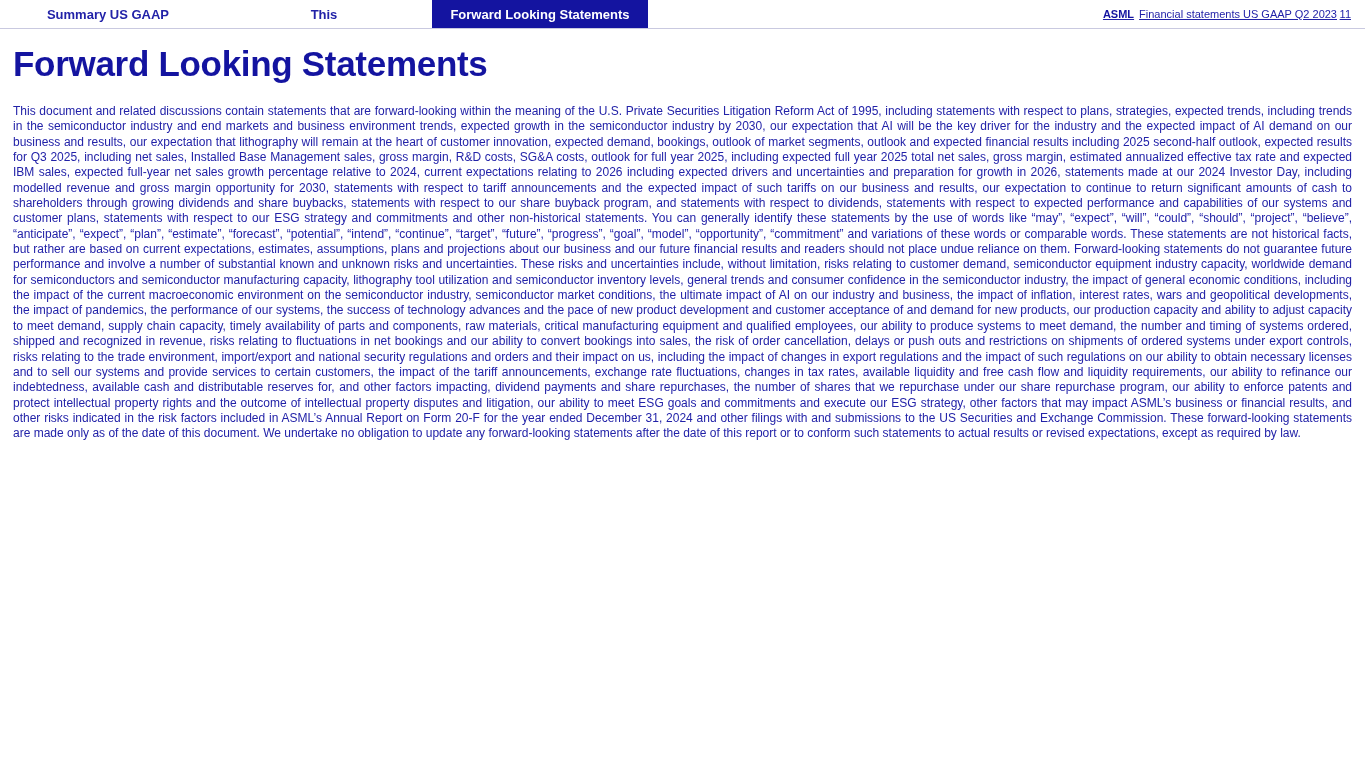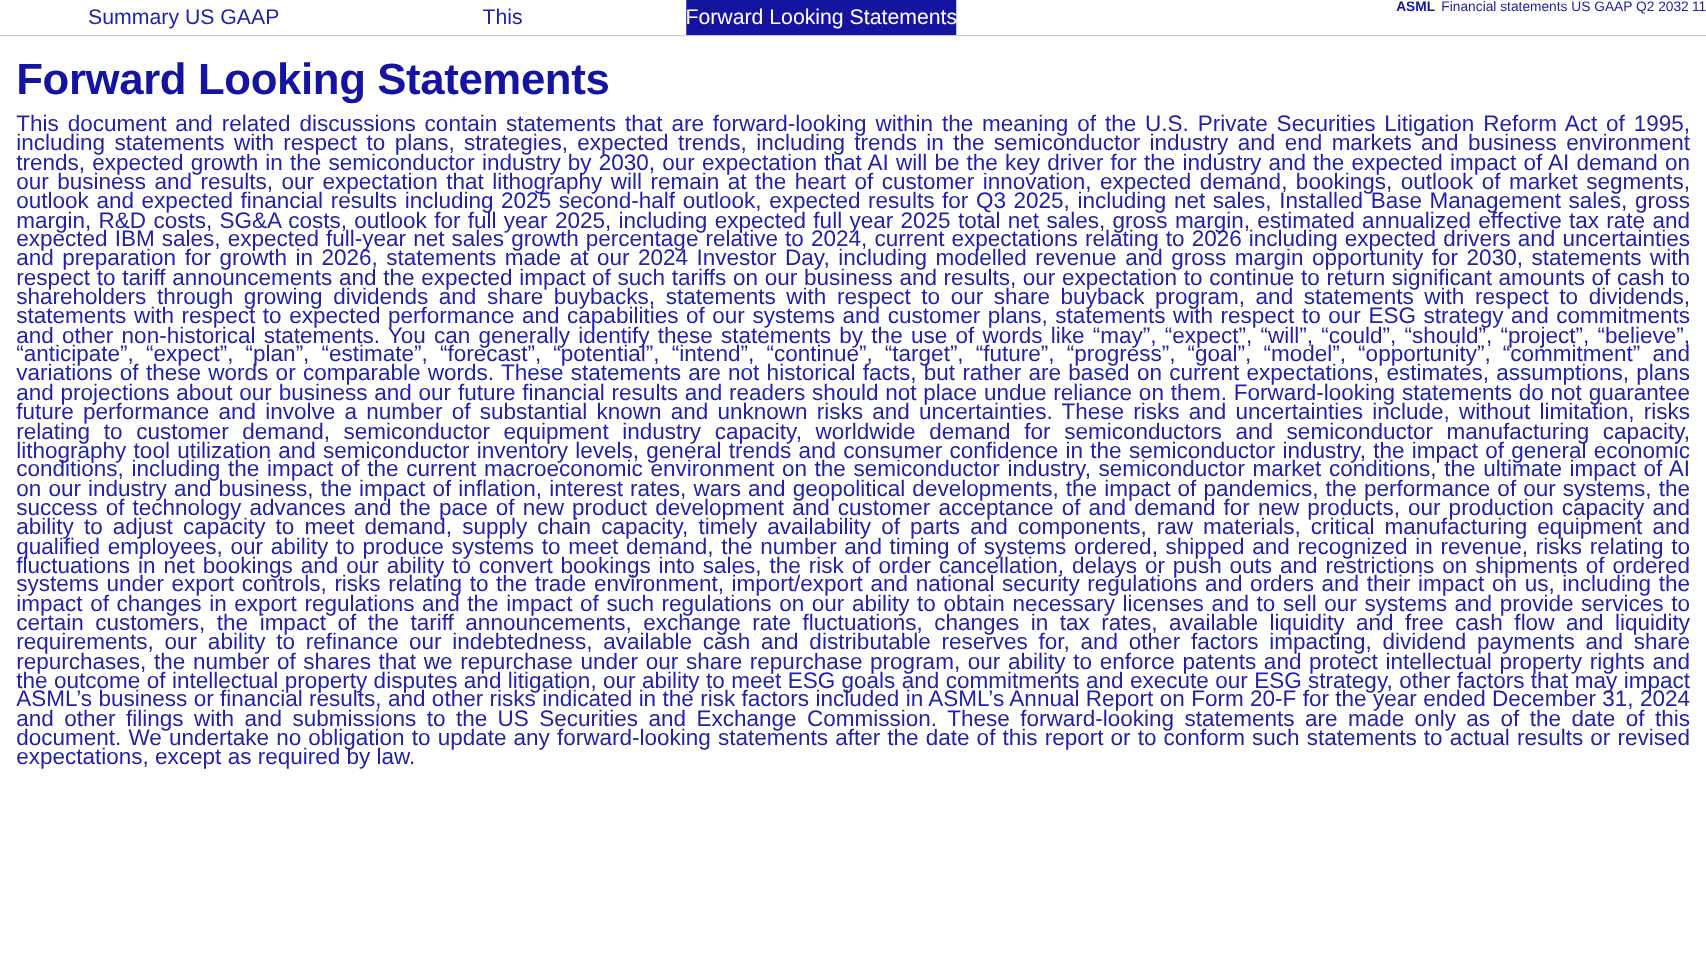--- a/index.html
+++ b/index.html
@@ -32,45 +32,46 @@
   .nav-tabs {
     display: flex;
     align-items: stretch;
     height: 100%;
   }
   .nav-tab {
     display: flex;
     align-items: center;
     justify-content: center;
     height: 100%;
-    font-size: 17px;
-    font-weight: normal;
+    font-size: 13px;
+    font-weight: bold;
     color: #2222a8;
     text-align: center;
     box-sizing: border-box;
     white-space: nowrap;
     cursor: pointer;
-    margin-left: 39px;
   }
   .nav-tab.w1 { width: 216px; }
   .nav-tab.w2 { width: 216px; }
   .nav-tab.w3 { width: 216px; }
   .nav-tab.w4 { width: 216px; }
   .nav-tab.active {
     background: #1414a0;
     color: #ffffff;
   }
   .nav-right {
     margin-left: auto;
     display: flex;
-    align-items: flex-start;
+    align-items: center;
     height: 100%;
+    padding-right: 14px;
     font-size: 11px;
     color: #2222a8;
     white-space: nowrap;
+    text-decoration: underline;
   }
   .brand {
     font-weight: bold;
     font-size: 11px;
     color: #1414a0;
     margin-right: 5px;
   }
   .doc-label {
     font-size: 11px;
     color: #2222a8;
@@ -87,24 +88,24 @@
     margin: 16px 0 0 13px;
     font-size: 35px;
     font-weight: bold;
     color: #1414a0;
     letter-spacing: -0.3px;
     line-height: 1.1;
   }
   
   .body-copy {
     position: absolute;
-    top: 92px;
+    top: 104px;
     left: 13px;
     width: 1339px;
-    font-size: 18px;
+    font-size: 12px;
     line-height: 15.35px;
     color: #2222a8;
     text-align: justify;
     text-justify: inter-word;
     hyphens: none;
   }
 </style>
 </head>
 <body>
 
@@ -117,21 +118,21 @@
       </div>
       <div class="nav-tab w3">
         <span>This</span>
       </div>
       <div class="nav-tab w4 active">
         <span>Forward Looking Statements</span>
       </div>
     </div>
     <div class="nav-right">
       <span class="brand">ASML</span>
-      <span class="doc-label">Financial statements US GAAP Q2 2032</span>
+      <span class="doc-label">Financial statements US GAAP Q2 2023</span>
       <span class="page-num">11</span>
     </div>
   </div>
 
   <h1 class="title">Forward Looking Statements</h1>
 
   <div class="body-copy">This document and related discussions contain statements that are forward-looking within the meaning of the U.S. Private Securities Litigation Reform Act of 1995, including statements with respect to plans, strategies, expected trends, including trends in the semiconductor industry and end markets and business environment trends, expected growth in the semiconductor industry by 2030, our expectation that AI will be the key driver for the industry and the expected impact of AI demand on our business and results, our expectation that lithography will remain at the heart of customer innovation, expected demand, bookings, outlook of market segments, outlook and expected financial results including 2025 second-half outlook, expected results for Q3 2025, including net sales, Installed Base Management sales, gross margin, R&amp;D costs, SG&amp;A costs, outlook for full year 2025, including expected full year 2025 total net sales, gross margin, estimated annualized effective tax rate and expected IBM sales, expected full-year net sales growth percentage relative to 2024, current expectations relating to 2026 including expected drivers and uncertainties and preparation for growth in 2026, statements made at our 2024 Investor Day, including modelled revenue and gross margin opportunity for 2030, statements with respect to tariff announcements and the expected impact of such tariffs on our business and results, our expectation to continue to return significant amounts of cash to shareholders through growing dividends and share buybacks, statements with respect to our share buyback program, and statements with respect to dividends, statements with respect to expected performance and capabilities of our systems and customer plans, statements with respect to our ESG strategy and commitments and other non-historical statements. You can generally identify these statements by the use of words like “may”, “expect”, “will”, “could”, “should”, “project”, “believe”, “anticipate”, “expect”, “plan”, “estimate”, “forecast”, “potential”, “intend”, “continue”, “target”, “future”, “progress”, “goal”, “model”, “opportunity”, “commitment” and variations of these words or comparable words. These statements are not historical facts, but rather are based on current expectations, estimates, assumptions, plans and projections about our business and our future financial results and readers should not place undue reliance on them. Forward-looking statements do not guarantee future performance and involve a number of substantial known and unknown risks and uncertainties. These risks and uncertainties include, without limitation, risks relating to customer demand, semiconductor equipment industry capacity, worldwide demand for semiconductors and semiconductor manufacturing capacity, lithography tool utilization and semiconductor inventory levels, general trends and consumer confidence in the semiconductor industry, the impact of general economic conditions, including the impact of the current macroeconomic environment on the semiconductor industry, semiconductor market conditions, the ultimate impact of AI on our industry and business, the impact of inflation, interest rates, wars and geopolitical developments, the impact of pandemics, the performance of our systems, the success of technology advances and the pace of new product development and customer acceptance of and demand for new products, our production capacity and ability to adjust capacity to meet demand, supply chain capacity, timely availability of parts and components, raw materials, critical manufacturing equipment and qualified employees, our ability to produce systems to meet demand, the number and timing of systems ordered, shipped and recognized in revenue, risks relating to fluctuations in net bookings and our ability to convert bookings into sales, the risk of order cancellation, delays or push outs and restrictions on shipments of ordered systems under export controls, risks relating to the trade environment, import/export and national security regulations and orders and their impact on us, including the impact of changes in export regulations and the impact of such regulations on our ability to obtain necessary licenses and to sell our systems and provide services to certain customers, the impact of the tariff announcements, exchange rate fluctuations, changes in tax rates, available liquidity and free cash flow and liquidity requirements, our ability to refinance our indebtedness, available cash and distributable reserves for, and other factors impacting, dividend payments and share repurchases, the number of shares that we repurchase under our share repurchase program, our ability to enforce patents and protect intellectual property rights and the outcome of intellectual property disputes and litigation, our ability to meet ESG goals and commitments and execute our ESG strategy, other factors that may impact ASML’s business or financial results, and other risks indicated in the risk factors included in ASML’s Annual Report on Form 20-F for the year ended December 31, 2024 and other filings with and submissions to the US Securities and Exchange Commission. These forward-looking statements are made only as of the date of this document. We undertake no obligation to update any forward-looking statements after the date of this report or to conform such statements to actual results or revised expectations, except as required by law.</div>
 
 </div>
 

